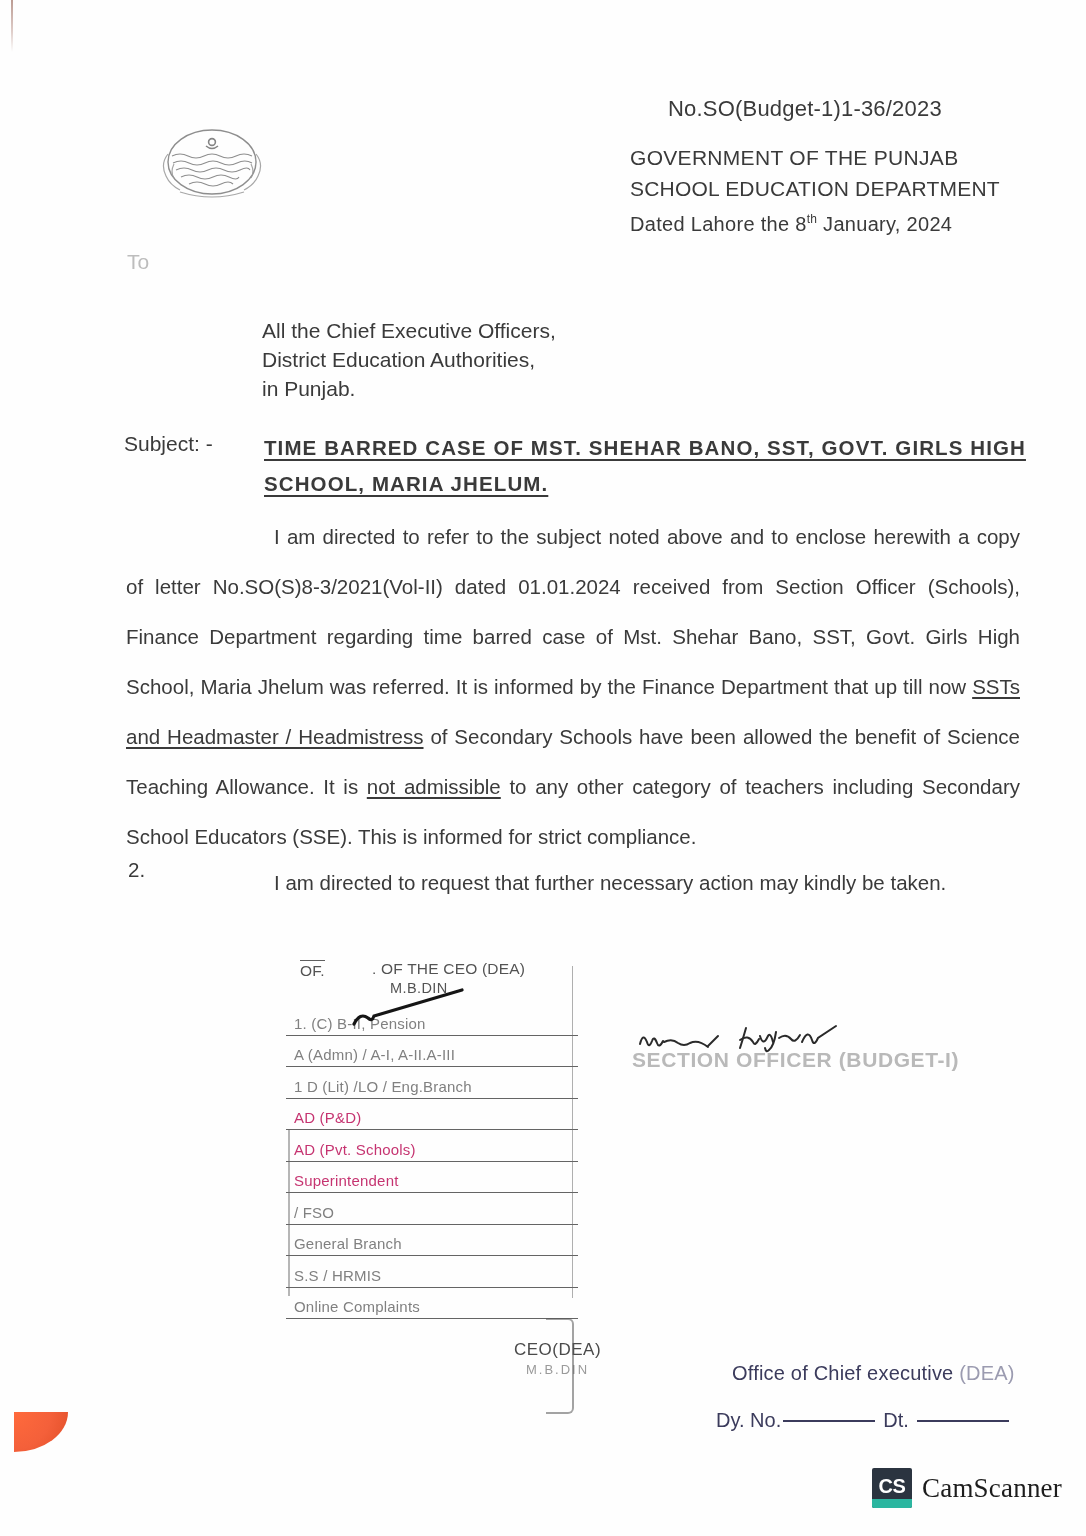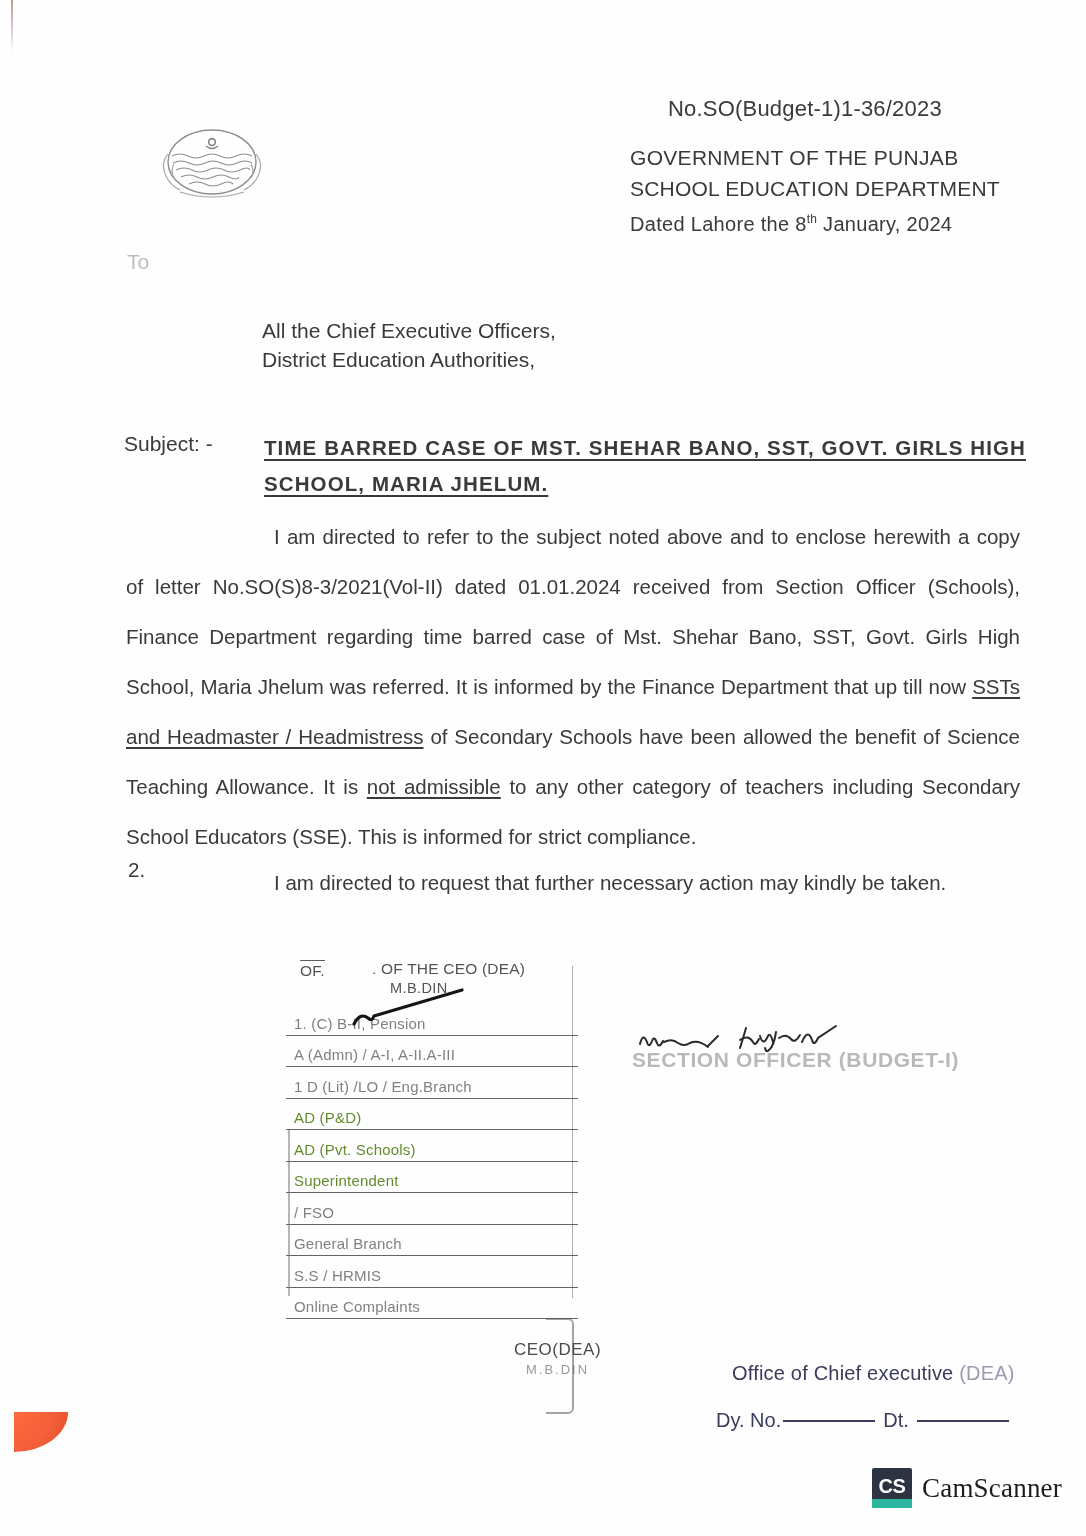--- a/index.html
+++ b/index.html
@@ -175,21 +175,21 @@
   }
   #dist-stamp .srow {
     position: relative;
     height: 30.5px;
     border-bottom: 1.5px solid #4f4f4f;
   }
   #dist-stamp .srow span {
     position: absolute;
     left: 8px; bottom: 3px;
     font-size: 15px;
-    color: #4d7c0f;
+    color: #be185d;
     letter-spacing: .2px;
     white-space: nowrap;
   }
   #dist-stamp .srow.fade span { color: #6f6f6f; }
   #dist-stamp .vline-r {
     position: absolute;
     right: 5px; top: 8px;
     width: 1.5px; height: 332px;
     background: #5a5a5a;
     opacity: .55;
@@ -357,20 +357,21 @@
     <div class="line1">GOVERNMENT OF THE PUNJAB</div>
     <div class="line2">SCHOOL EDUCATION DEPARTMENT</div>
     <div class="dated"><span>Dated Lahore the 8</span><sup>th</sup><span> January, 2024</span></div>
   </div>
 
   <div id="to-label">To</div>
 
   <div id="addressee" class="ink">
     <div>All the Chief Executive Officers,</div>
     <div>District Education Authorities,</div>
+    <div>in Punjab.</div>
   </div>
 
   <div id="subject-row">
     <div id="subject-label" class="ink">Subject: -</div>
     <div id="subject-text" class="ink">TIME BARRED CASE OF MST. SHEHAR BANO, SST, GOVT. GIRLS HIGH SCHOOL, MARIA JHELUM.</div>
   </div>
 
   <div id="body-para1" class="ink">
     <span>I am directed to refer to the subject noted above and to enclose herewith a copy of letter No.SO(S)8-3/2021(Vol-II) dated 01.01.2024 received from Section Officer (Schools), Finance Department regarding time barred case of Mst. Shehar Bano, SST, Govt. Girls High School, Maria Jhelum was referred.  It is informed by the Finance Department that up till now </span><u>SSTs and Headmaster / Headmistress</u><span> of Secondary Schools have been allowed the benefit of Science Teaching Allowance. It is </span><u>not admissible</u><span> to any other category of teachers including Secondary School Educators (SSE). This is informed for strict compliance.</span>
   </div>

